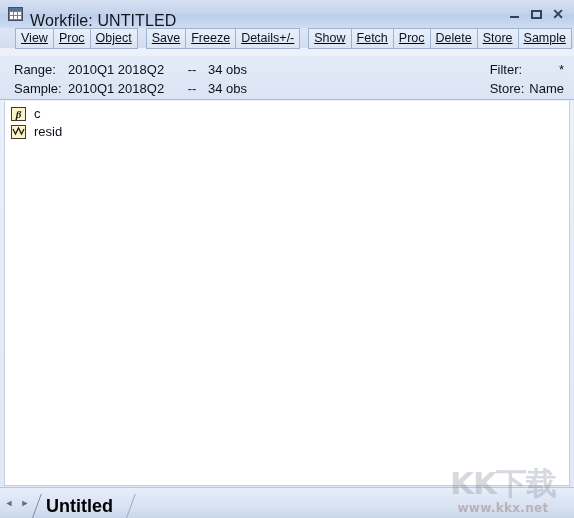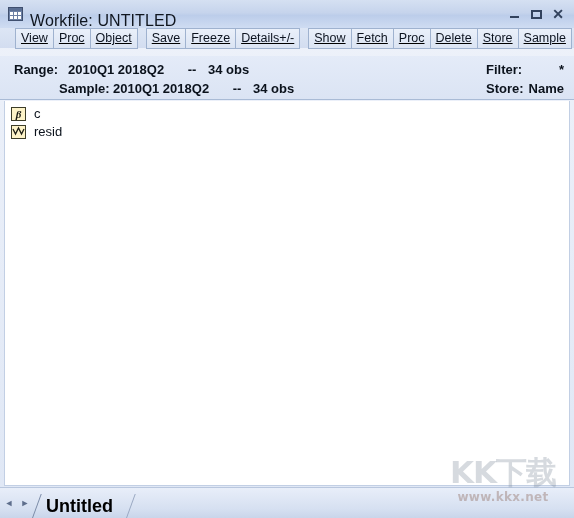--- a/index.html
+++ b/index.html
@@ -141,21 +141,20 @@
 
   
   .infopanel {
     position: absolute;
     left: 0; top: 56px;
     width: 574px;
     height: 44px;
     background: linear-gradient(to bottom, #e4ebf8 0%, #dbe4f4 100%);
     box-sizing: border-box;
     border-bottom: 1px solid #a9bbd6;
-    font-weight: bold;
   }
   .info-left {
     position: absolute;
     left: 14px;
     top: 4px;
     font-size: 13px;
     color: #0b121c;
   }
   .info-right {
     position: absolute;
@@ -165,21 +164,21 @@
     color: #0b121c;
     text-align: right;
   }
   .info-row {
     height: 19px;
     line-height: 19px;
     white-space: nowrap;
     display: flex;
   }
   .lbl-range { display: inline-block; width: 54px; }
-  .lbl-sample { display: inline-block; width: 54px; margin-left: 45px; }
+  .lbl-sample { display: inline-block; width: 54px; }
   .fld-dates { display: inline-block; min-width: 108px; }
   .fld-dash { display: inline-block; width: 32px; text-align: center; }
   .fld-obs { display: inline-block; }
   .ir-label { display: inline-block; }
   .ir-value { display: inline-block; margin-left: 5px; }
 
   
   .content {
     position: absolute;
     left: 4px;
@@ -304,21 +303,21 @@
     color: #000000;
   }
   .tab.active::after {
     border-right: 1px solid #9aa8c2;
   }
 
   
   .watermark {
     position: absolute;
     right: 8px;
-    bottom: 13px;
+    bottom: 2px;
     width: 126px;
     text-align: center;
     pointer-events: none;
     user-select: none;
   }
   .wm-big {
     font-family: "DejaVu Sans", sans-serif;
     font-size: 31px;
     font-weight: bold;
     color: rgba(120, 132, 150, 0.30);

